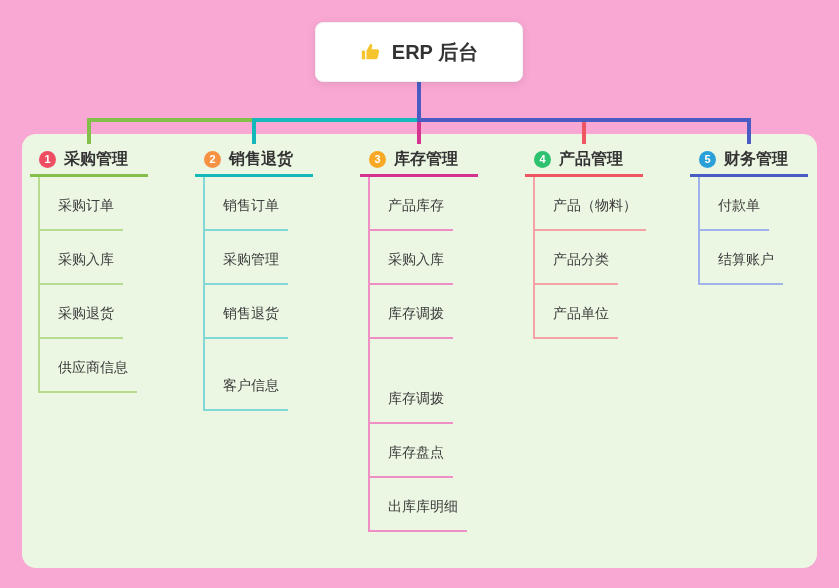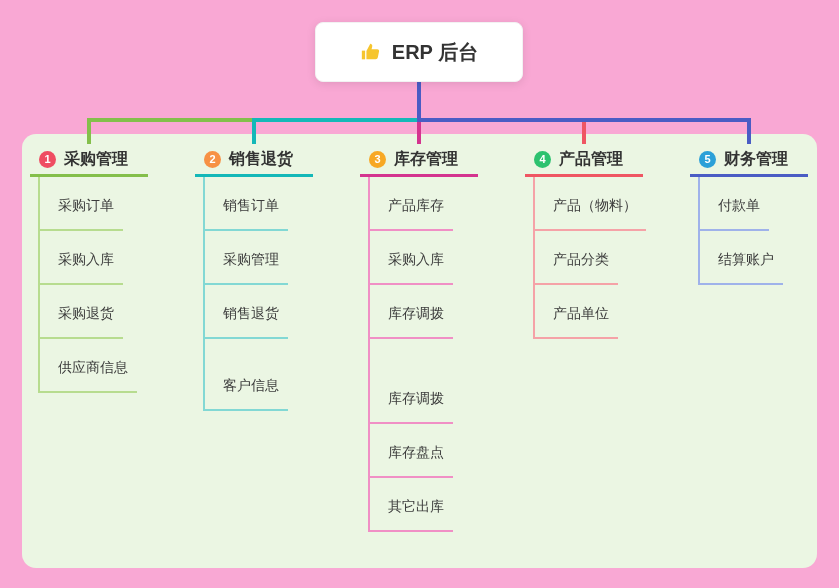--- a/index.html
+++ b/index.html
@@ -162,21 +162,21 @@
           <div class="child-row" style="border-bottom: 2px solid rgb(240, 143, 197);">
             <span>库存调拨</span>
           </div>
           <div class="child-row" style="border-bottom: 2px solid rgb(240, 143, 197); margin-top: 31px;">
             <span>库存调拨</span>
           </div>
           <div class="child-row" style="border-bottom: 2px solid rgb(240, 143, 197);">
             <span>库存盘点</span>
           </div>
           <div class="child-row" style="border-bottom: 2px solid rgb(240, 143, 197);">
-            <span>其它出库</span>
+            <span>出库库明细</span>
           </div>
         </div>
       </div>
       <div class="branch" style="left: 525px; top: 144px;">
         <div class="branch-title" style="border-bottom: 3px solid rgb(239, 86, 99);">
           <span class="badge" style="background: rgb(45, 194, 111);">4</span>
           <span>产品管理</span>
         </div>
         <div class="children" style="border-left: 2px solid rgb(245, 162, 167);">
           <div class="child-row" style="border-bottom: 2px solid rgb(245, 162, 167);">

